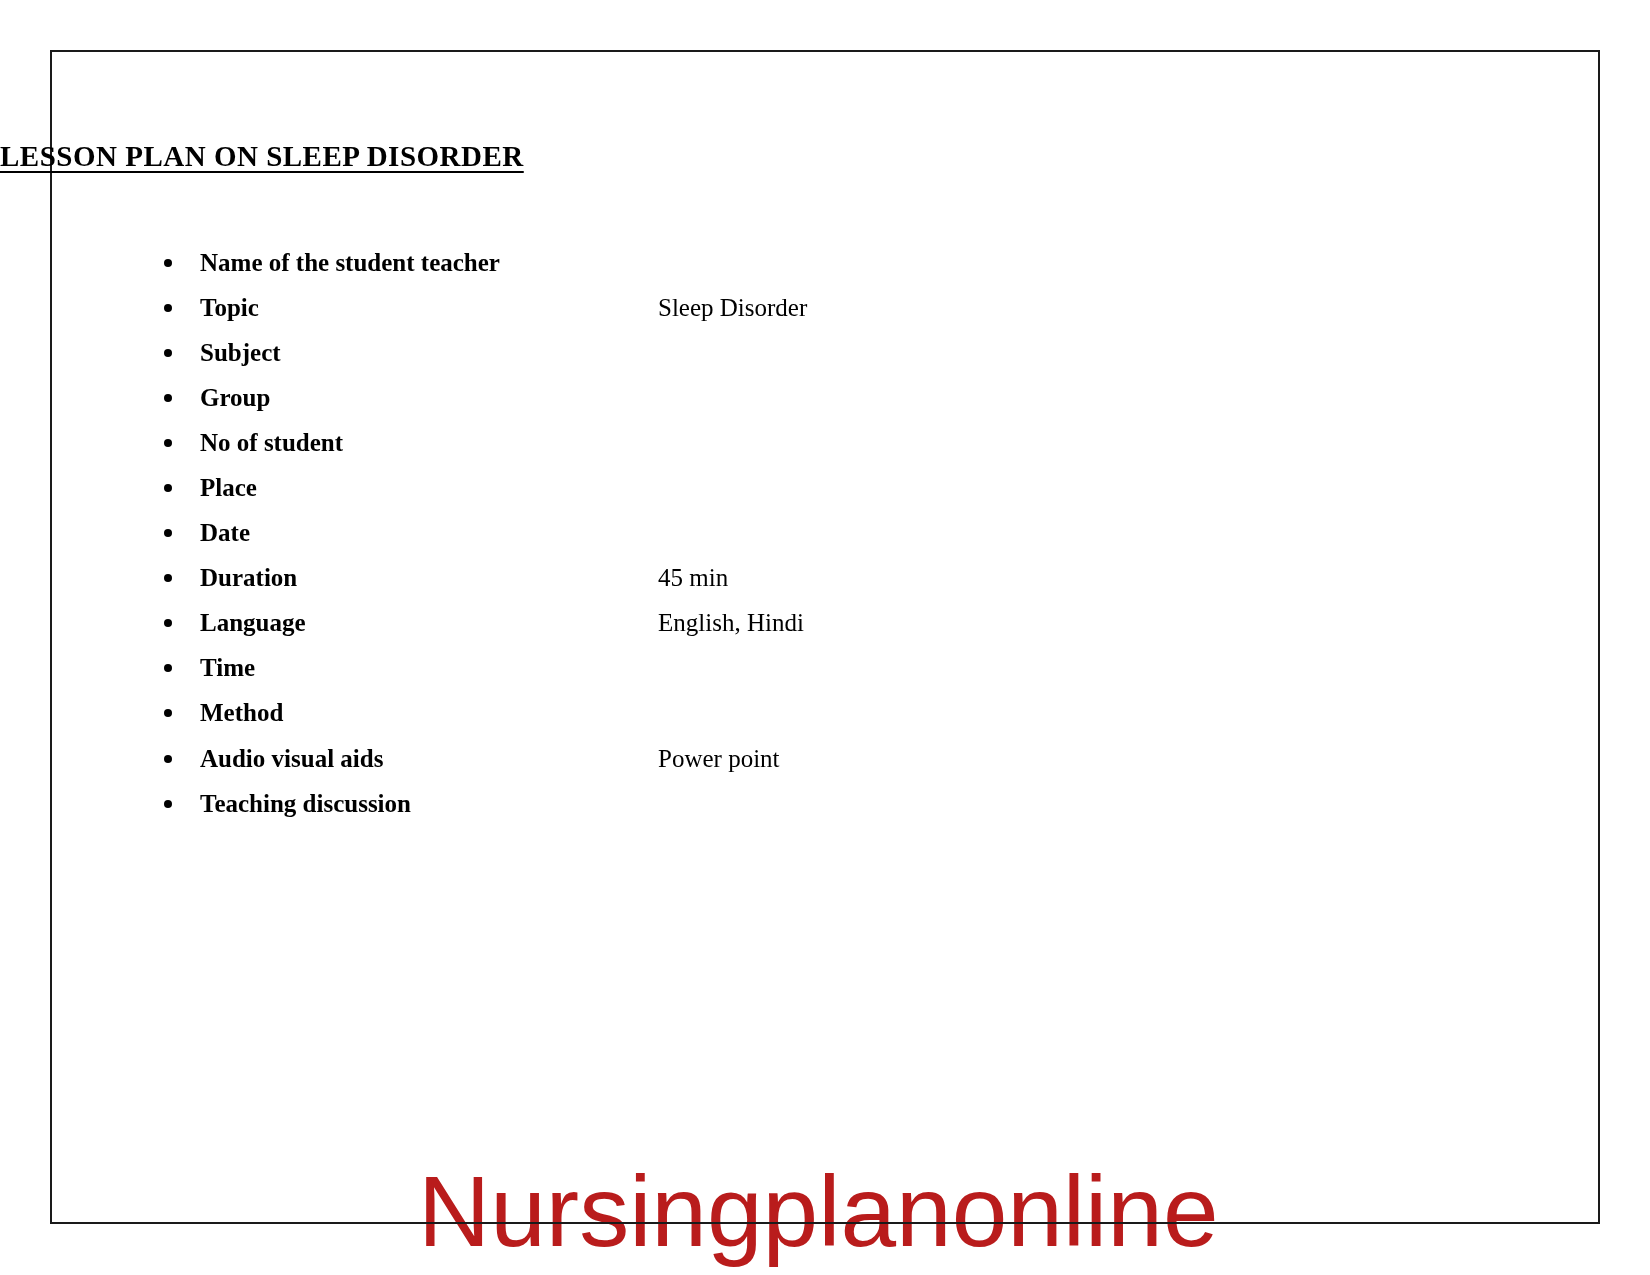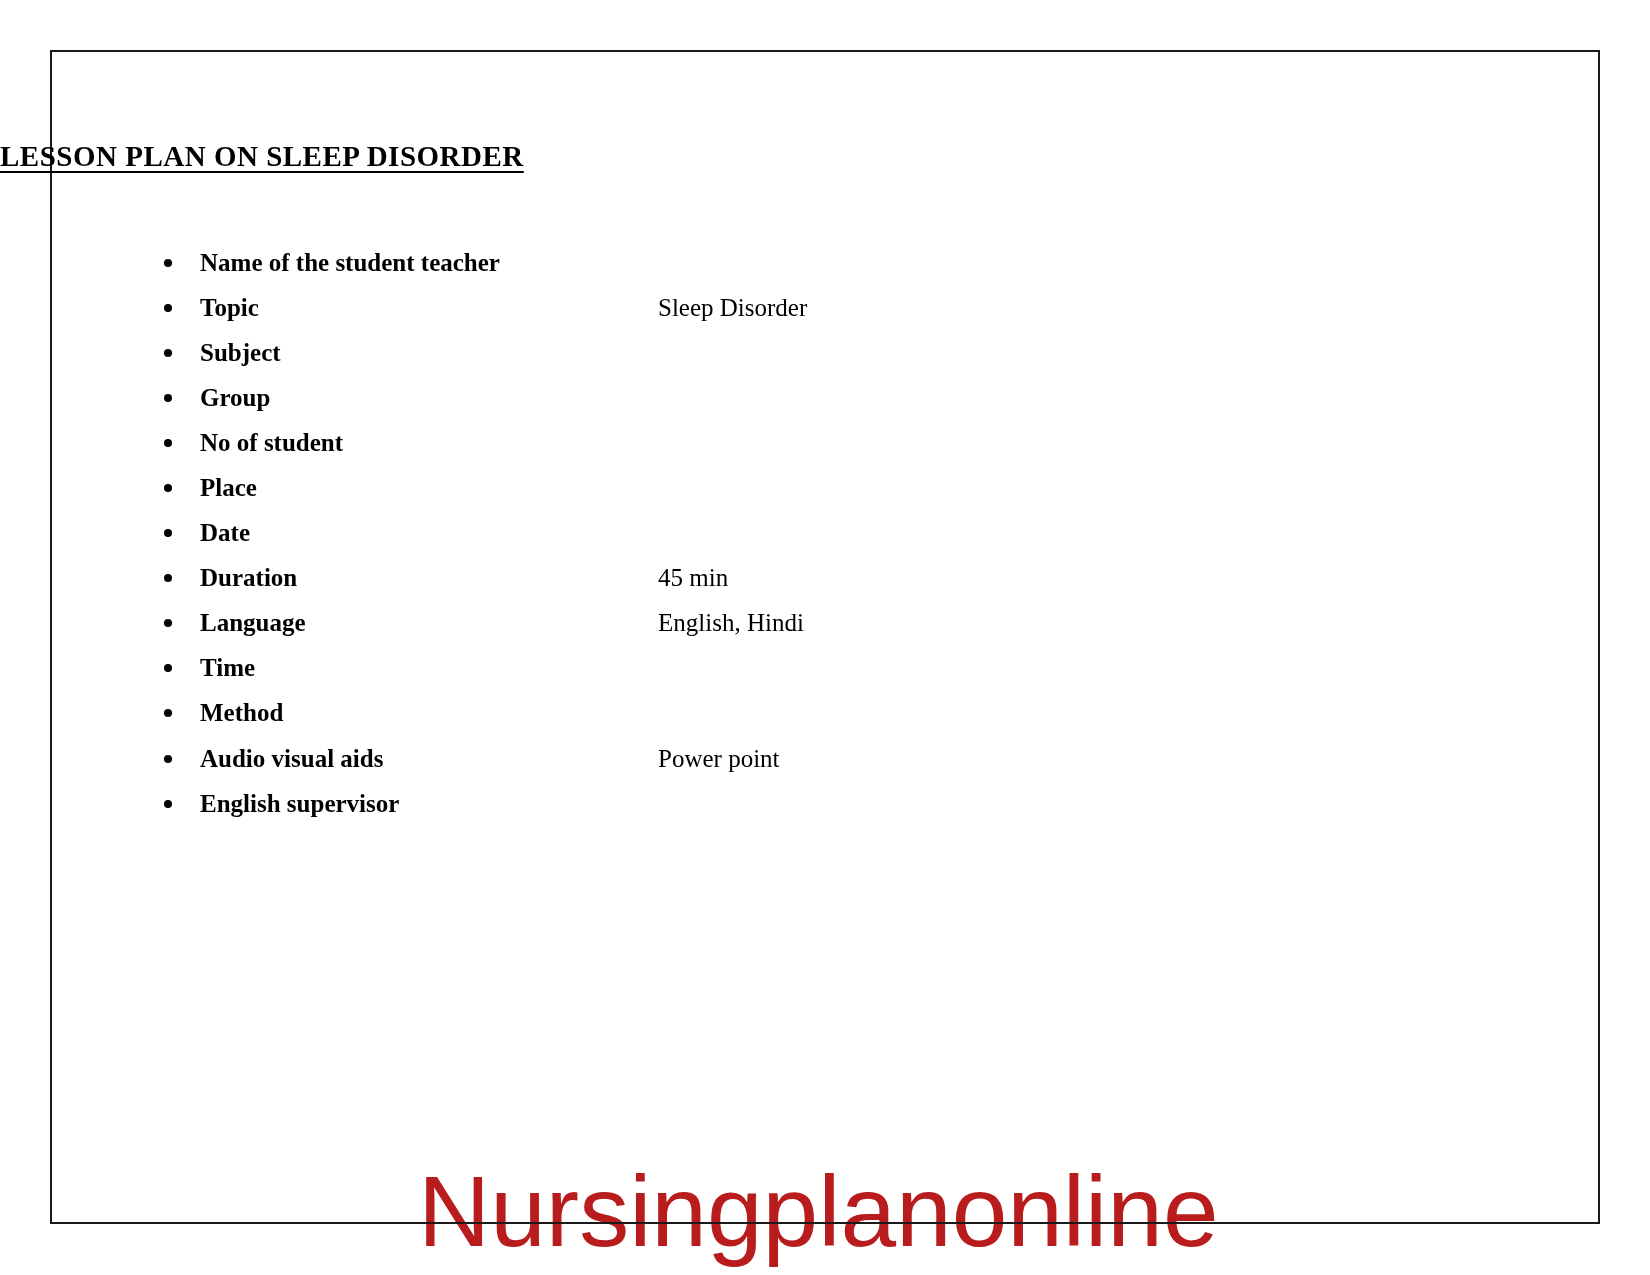--- a/index.html
+++ b/index.html
@@ -175,18 +175,18 @@
       <span class="bullet"></span>
       <span class="label">Method</span>
     </li>
     <li class="item">
       <span class="bullet"></span>
       <span class="label">Audio visual aids</span>
       <span class="value">Power point</span>
     </li>
     <li class="item">
       <span class="bullet"></span>
-      <span class="label">English supervisor</span>
+      <span class="label">Teaching discussion</span>
       <span class="value"></span>
     </li>
   </ul>
 
 </div>
 
 </body></html>

